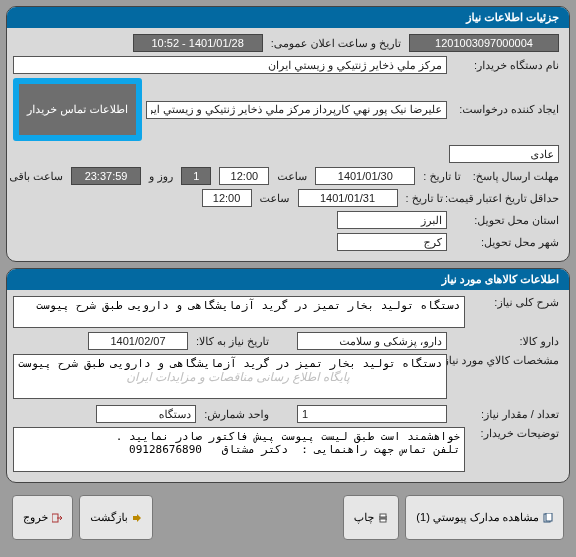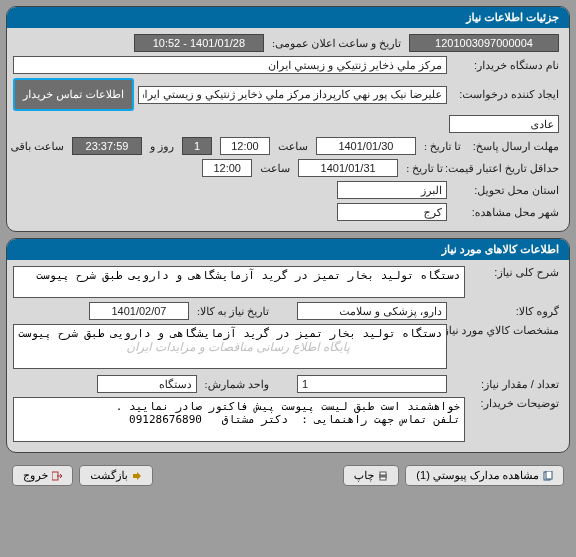--- a/index.html
+++ b/index.html
@@ -56,30 +56,29 @@
   }
   .field-dark {
     background: #6e6e6e;
     color: #fff;
     border: 1px solid #444;
     text-align: center;
   }
   .btn-dark {
     background: #6e6e6e;
     color: #fff;
-    border: 2px solid #0ea5e9;
-    padding: 8px 8px;
+    border: 6px solid #0ea5e9;
+    padding: 19px 8px;
     font-size: 11px;
     border-radius: 3px;
     cursor: pointer;
   }
   .mini-lbl {
     white-space: nowrap;
     padding: 0 4px;
-    font-family: Liberation Serif, serif;
   }
   .ta {
     background: #fff;
     border: 1px solid #555;
     width: 100%;
     padding: 2px 4px;
     font-size: 11px;
     resize: none;
     direction: rtl;
     text-align: right;
@@ -91,21 +90,21 @@
   .flex1 { flex: 1; }
   .btnbar {
     display: flex;
     gap: 6px;
     padding: 6px;
   }
   .btn {
     background: #e6e6e6;
     border: 1px solid #777;
     border-radius: 4px;
-    padding: 3px 10px;
+    padding: 15px 10px;
     font-size: 11px;
     cursor: pointer;
     display: inline-flex;
     align-items: center;
     gap: 4px;
   }
   .spacer { flex: 1; }
   .ic { width: 10px; height: 10px; display: inline-block; }
 </style>
 </head>
@@ -156,38 +155,38 @@
       <span class="mini-lbl">ساعت</span>
       <input class="field" style="width: 50px; text-align: center;" value="12:00">
     </div>
 
     <div class="row">
       <span class="lbl lbl-w">استان محل تحویل:</span>
       <input class="field" style="width: 110px;" value="البرز">
     </div>
 
     <div class="row">
-      <span class="lbl lbl-w">شهر محل مشاهده:</span>
+      <span class="lbl lbl-w">شهر محل تحویل:</span>
       <input class="field" style="width: 110px;" value="کرج">
     </div>
 
   </div>
 </div>
 
 <div class="panel">
   <div class="panel-hd">اطلاعات کالاهای مورد نیاز</div>
   <div class="panel-body">
 
     <div class="row" style="align-items:flex-start">
       <span class="lbl lbl-w">شرح کلی نیاز:</span>
       <textarea class="ta" rows="2" style="">دستگاه تولید بخار تمیز در گرید آزمایشگاهی و دارویی طبق شرح پیوست</textarea>
     </div>
 
     <div class="row">
-      <span class="lbl lbl-w">گروه کالا:</span>
+      <span class="lbl lbl-w">دارو کالا:</span>
       <input class="field" style="width: 150px;" value="دارو، پزشکی و سلامت">
       <span class="mini-lbl" style="margin-right:20px">تاریخ نیاز به کالا:</span>
       <input class="field" style="width: 100px; text-align: center;" value="1401/02/07">
     </div>
 
     <div class="row" style="align-items:flex-start">
       <span class="lbl lbl-w">مشخصات کالاي مورد نیاز:</span>
       <div class="flex1" style="position:relative">
         <textarea class="ta" rows="3" style="">دستگاه تولید بخار تمیز در گرید آزمایشگاهی و دارویی طبق شرح پیوست</textarea>
         <div class="watermark" style="position:absolute;top:16px;right:0;left:16px;text-align:center;font-size:12px;pointer-events:none">پایگاه اطلاع رسانی مناقصات و مزایدات ایران</div>

